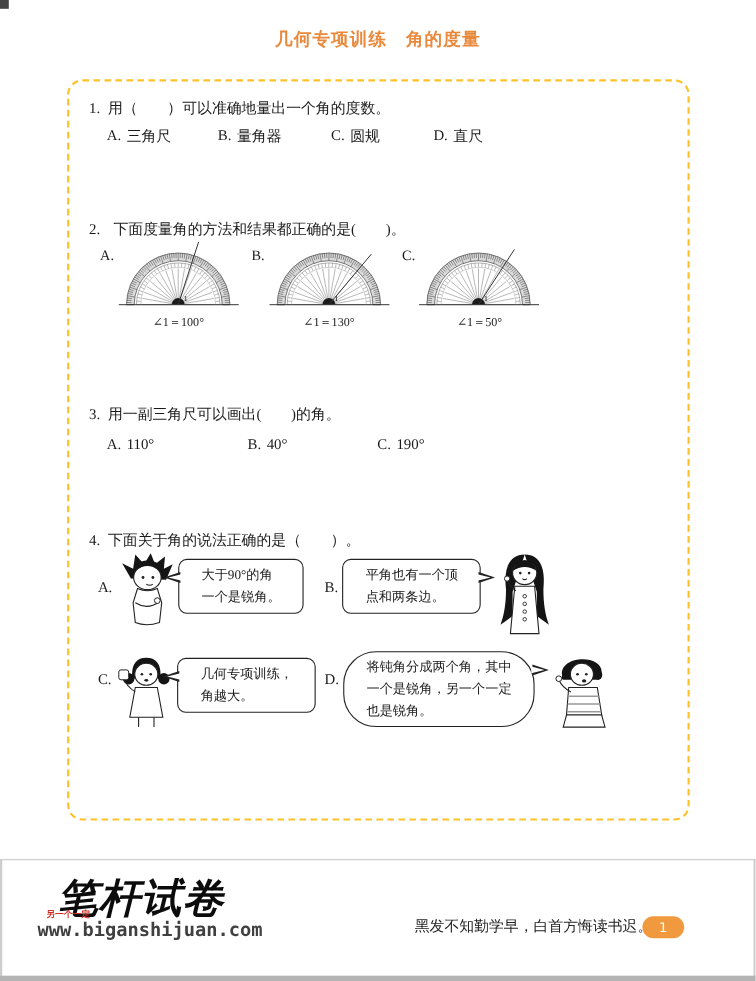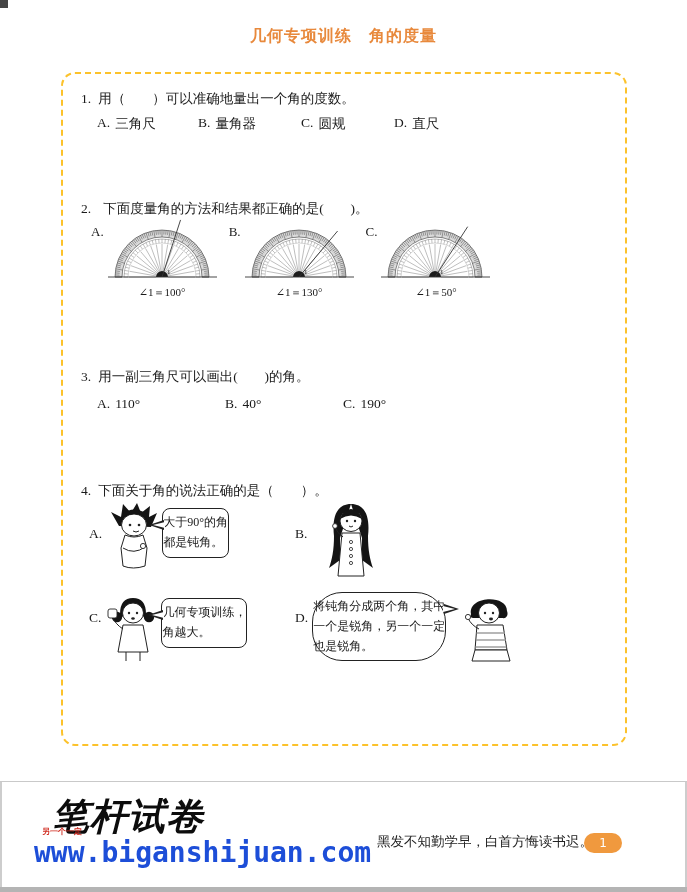--- a/index.html
+++ b/index.html
@@ -37,21 +37,21 @@
   .fig-caption{font-size:11px;margin-top:1px;}
 
   
   .panels{position:absolute;top:428px;left:26px;display:grid;grid-template-columns:206px auto;row-gap:10px;}
   .panel{display:flex;align-items:flex-start;}
   .p-label{font-size:13.5px;margin:24px 4px 0 0;}
   .p-label.top{margin-top:18px;}
   .kid{flex:none;}
   .bubble{
     position:relative;border:1.2px solid #222;border-radius:8px;background:#fff;
-    padding:4px 0;font-size:12px;line-height:1.65;margin-top:6px;white-space:nowrap;
+    padding:4px 20px;font-size:12px;line-height:1.65;margin-top:6px;white-space:nowrap;
   }
   .bubble.point-left::before{
     content:"";position:absolute;left:-14px;top:11px;width:0;height:0;
     border-style:solid;border-width:5px 15px 5px 0;border-color:transparent #222 transparent transparent;
   }
   .bubble.point-left::after{
     content:"";position:absolute;left:-10px;top:12.5px;width:0;height:0;
     border-style:solid;border-width:3.5px 12px 3.5px 0;border-color:transparent #fff transparent transparent;
   }
   .bubble.point-right::before{
@@ -61,21 +61,21 @@
   .bubble.point-right::after{
     content:"";position:absolute;right:-10px;top:12.5px;width:0;height:0;
     border-style:solid;border-width:3.5px 0 3.5px 12px;border-color:transparent transparent transparent #fff;
   }
 
   
   .divider{position:absolute;left:0;top:781px;width:687px;height:1px;background:#c9c9c9;}
   .logo-name{position:absolute;left:52px;top:792px;font-family:"DejaVu Sans","Liberation Sans",sans-serif;
     font-weight:bold;font-size:37px;letter-spacing:1px;color:#0c0c0c;font-style:italic;}
   .logo-url{position:absolute;left:34px;top:836px;font-family:"DejaVu Sans Mono","Liberation Mono",monospace;
-    font-weight:bold;font-size:28px;color:#1d4ed8;}
+    font-weight:bold;font-size:17px;color:#404040;}
   .free-tag{position:absolute;left:42px;top:826px;font-size:8px;font-weight:bold;color:#d02b20;
     font-family:"DejaVu Sans",sans-serif;}
   .motto{position:absolute;left:377px;top:833px;font-size:13.5px;color:#222;}
   .page-pill{position:absolute;left:584px;top:833px;width:38px;height:20px;border-radius:10px;
     text-align:center;line-height:20px;font-size:12px;color:#fff;font-family:"DejaVu Sans",sans-serif;}
 
   svg text{font-family:"Liberation Serif",serif;}
 </style>
 </head>
 <body>
@@ -585,26 +585,30 @@
         <path d="M16 17 Q28 7 41 17 L41 12 Q28 3 16 12 Z" fill="#141414"></path>
         <circle cx="24" cy="23" r="1.3" fill="#222"></circle>
           <circle cx="33" cy="23" r="1.3" fill="#222"></circle>
         <path d="M27 29 Q30 31 33 29" stroke="#222" stroke-width="1" fill="none"></path>
         <path d="M19 33 Q28 37 37 33 L41 46 L39 64 Q27 68 17 64 L15 46 Z" fill="#fff" stroke="#222" stroke-width="1"></path>
         <path d="M17 46 Q28 53 39 45" stroke="#222" stroke-width="1" fill="none"></path>
         <circle cx="37" cy="44" r="2.6" fill="#fff" stroke="#222" stroke-width="0.9"></circle>
       </svg>
       <div class="bubble point-left">
         <div>大于90°的角</div>
-        <div>都是钝角。</div>
+        <div>一个是锐角。</div>
       </div>
     </div>
 
     <div class="panel">
       <span class="p-label">B.</span>
+      <div class="bubble point-right">
+        <div>平角也有一个顶</div>
+        <div>点和两条边。</div>
+      </div>
       <svg class="kid" style="margin-left:12px;" width="56" height="80" viewBox="0 0 56 80">
         <path d="M28 2 C13 2 9 16 11 34 C11 48 9 58 6 66 L17 58 L17 36 Z" fill="#141414"></path>
         <path d="M28 2 C43 2 47 16 45 34 C45 48 47 58 50 66 L39 58 L39 36 Z" fill="#141414"></path>
         <ellipse cx="28" cy="19" rx="11" ry="10.5" fill="#fff" stroke="#222" stroke-width="1"></ellipse>
         <path d="M17 17 Q21 7 28 7 Q35 7 39 17 Q28 10 17 17 Z" fill="#141414"></path>
         <circle cx="24" cy="19" r="1.2" fill="#222"></circle>
           <circle cx="32" cy="19" r="1.2" fill="#222"></circle>
         <path d="M26 24 Q28 26 30 24" stroke="#222" stroke-width="1" fill="none"></path>
         <path d="M19 31 L37 31 L41 74 L15 74 Z" fill="#fff" stroke="#222" stroke-width="1"></path>
         <circle cx="28" cy="40" r="1.6" fill="none" stroke="#222" stroke-width="0.8"></circle>

